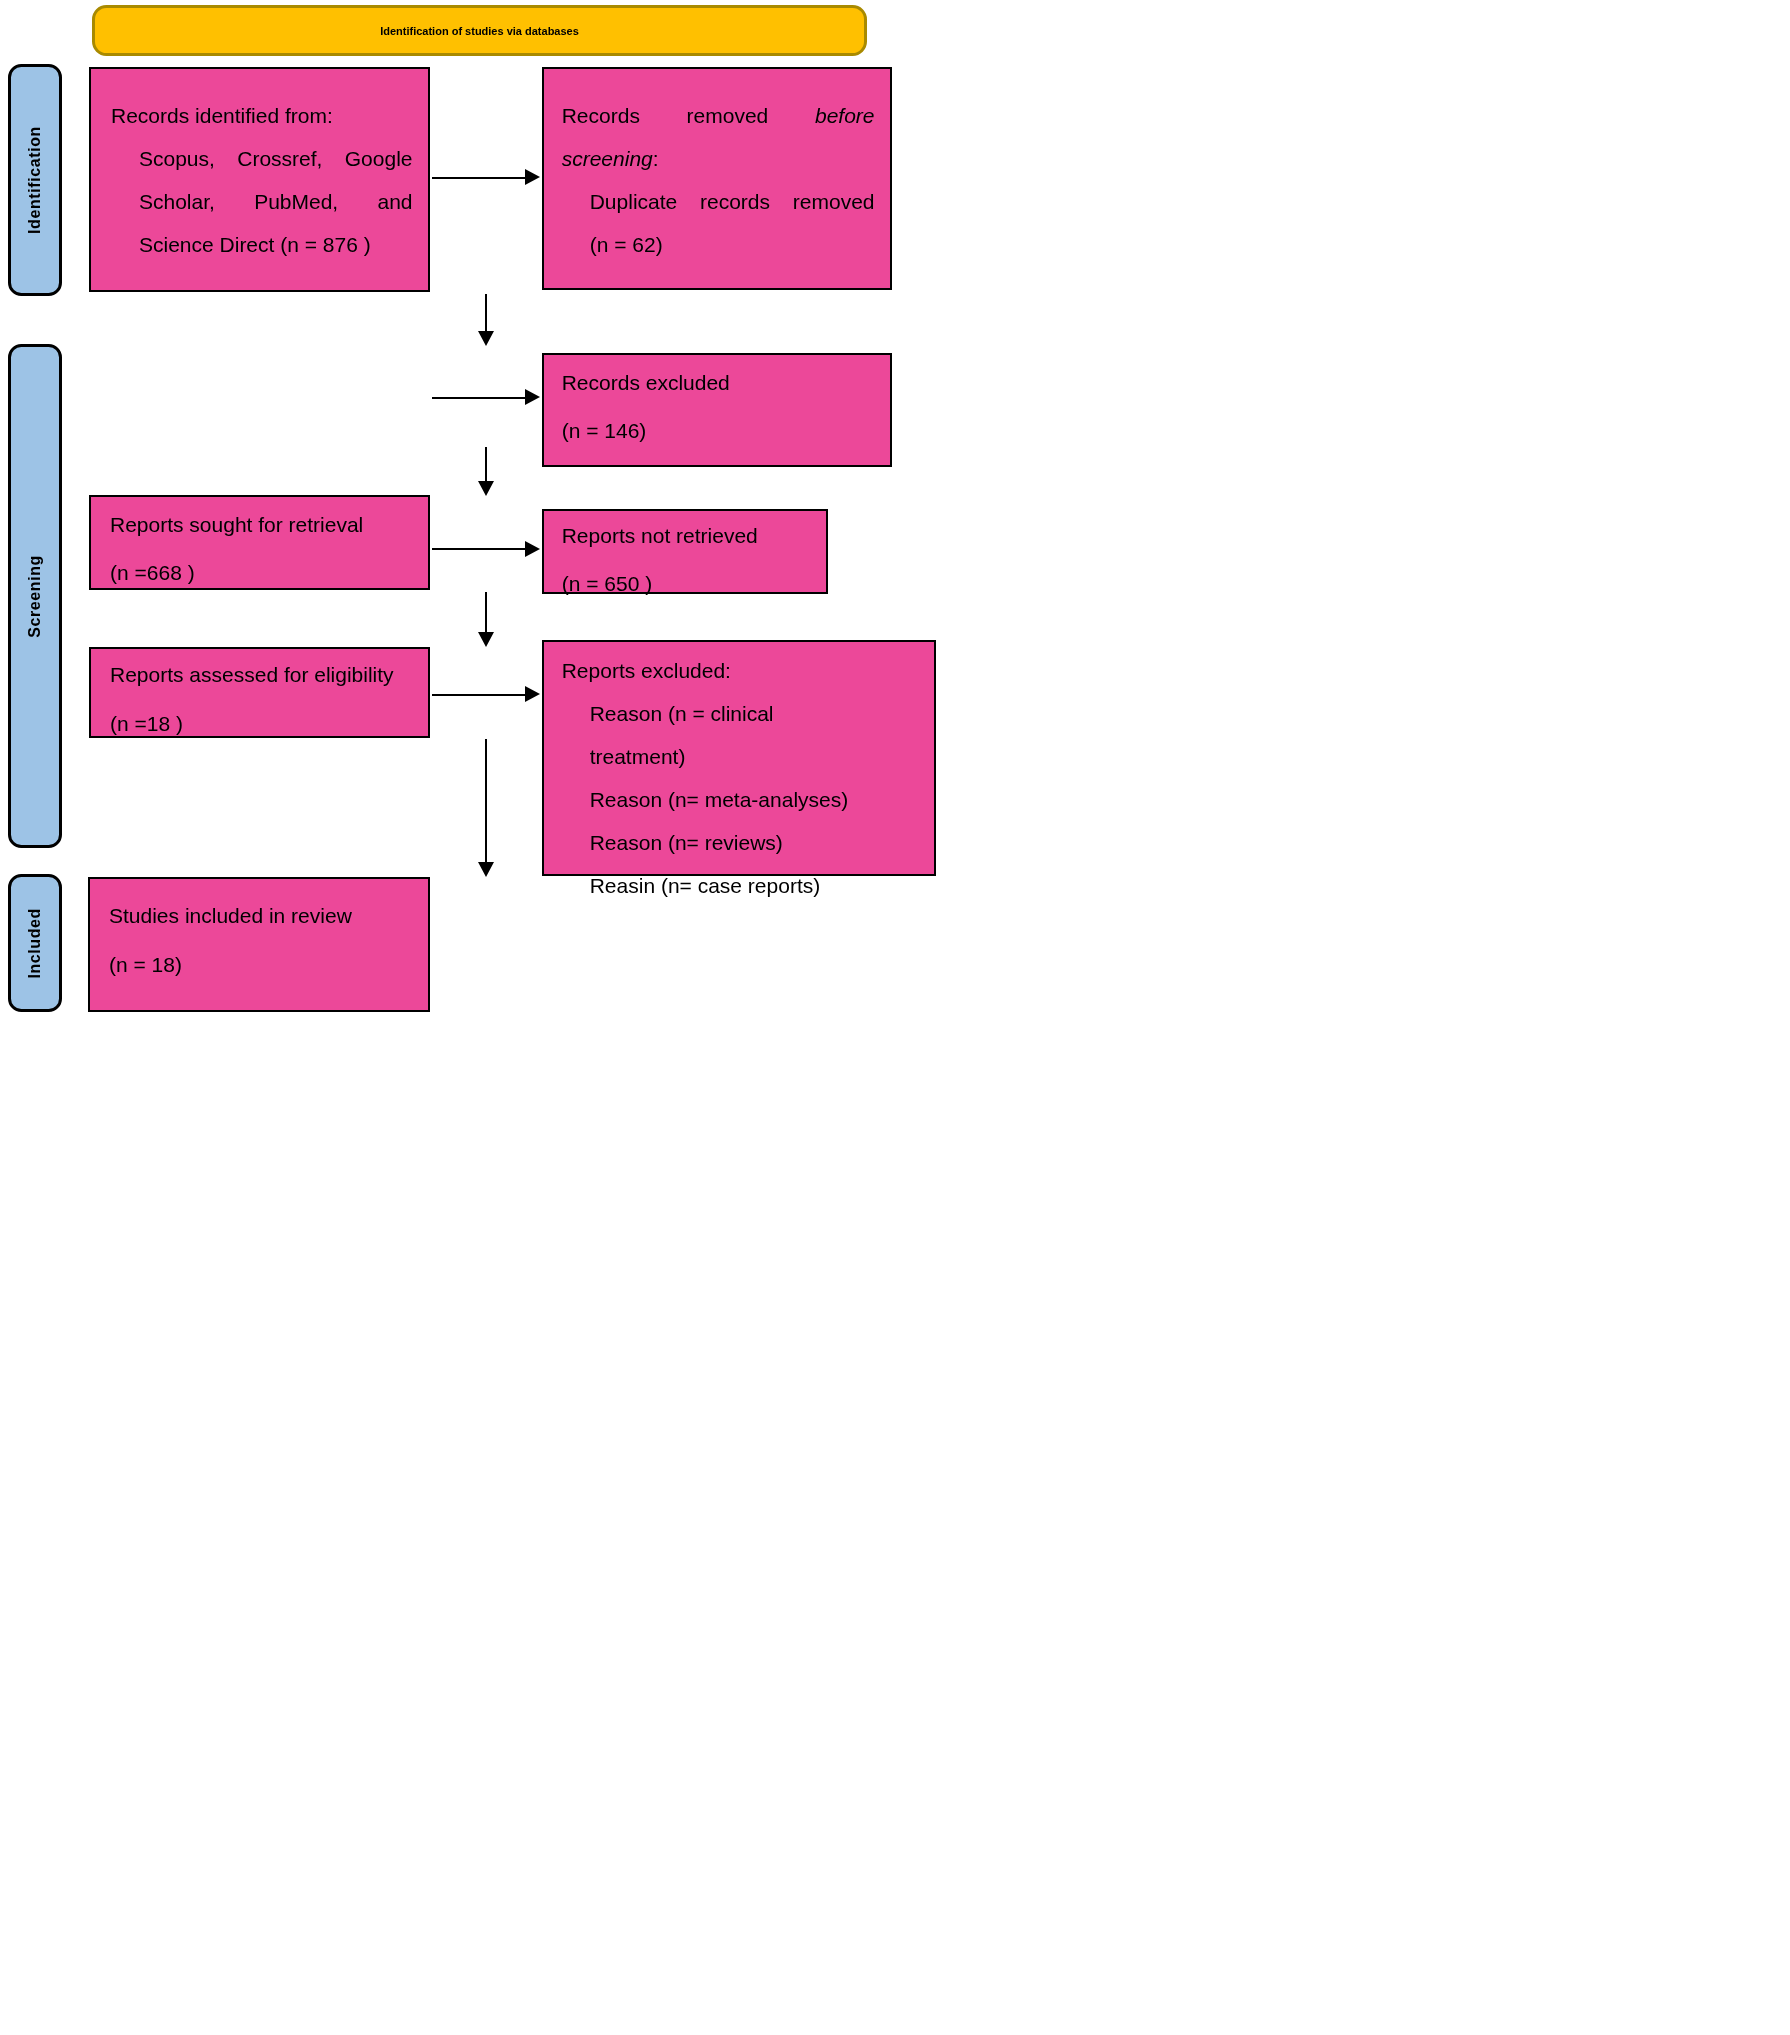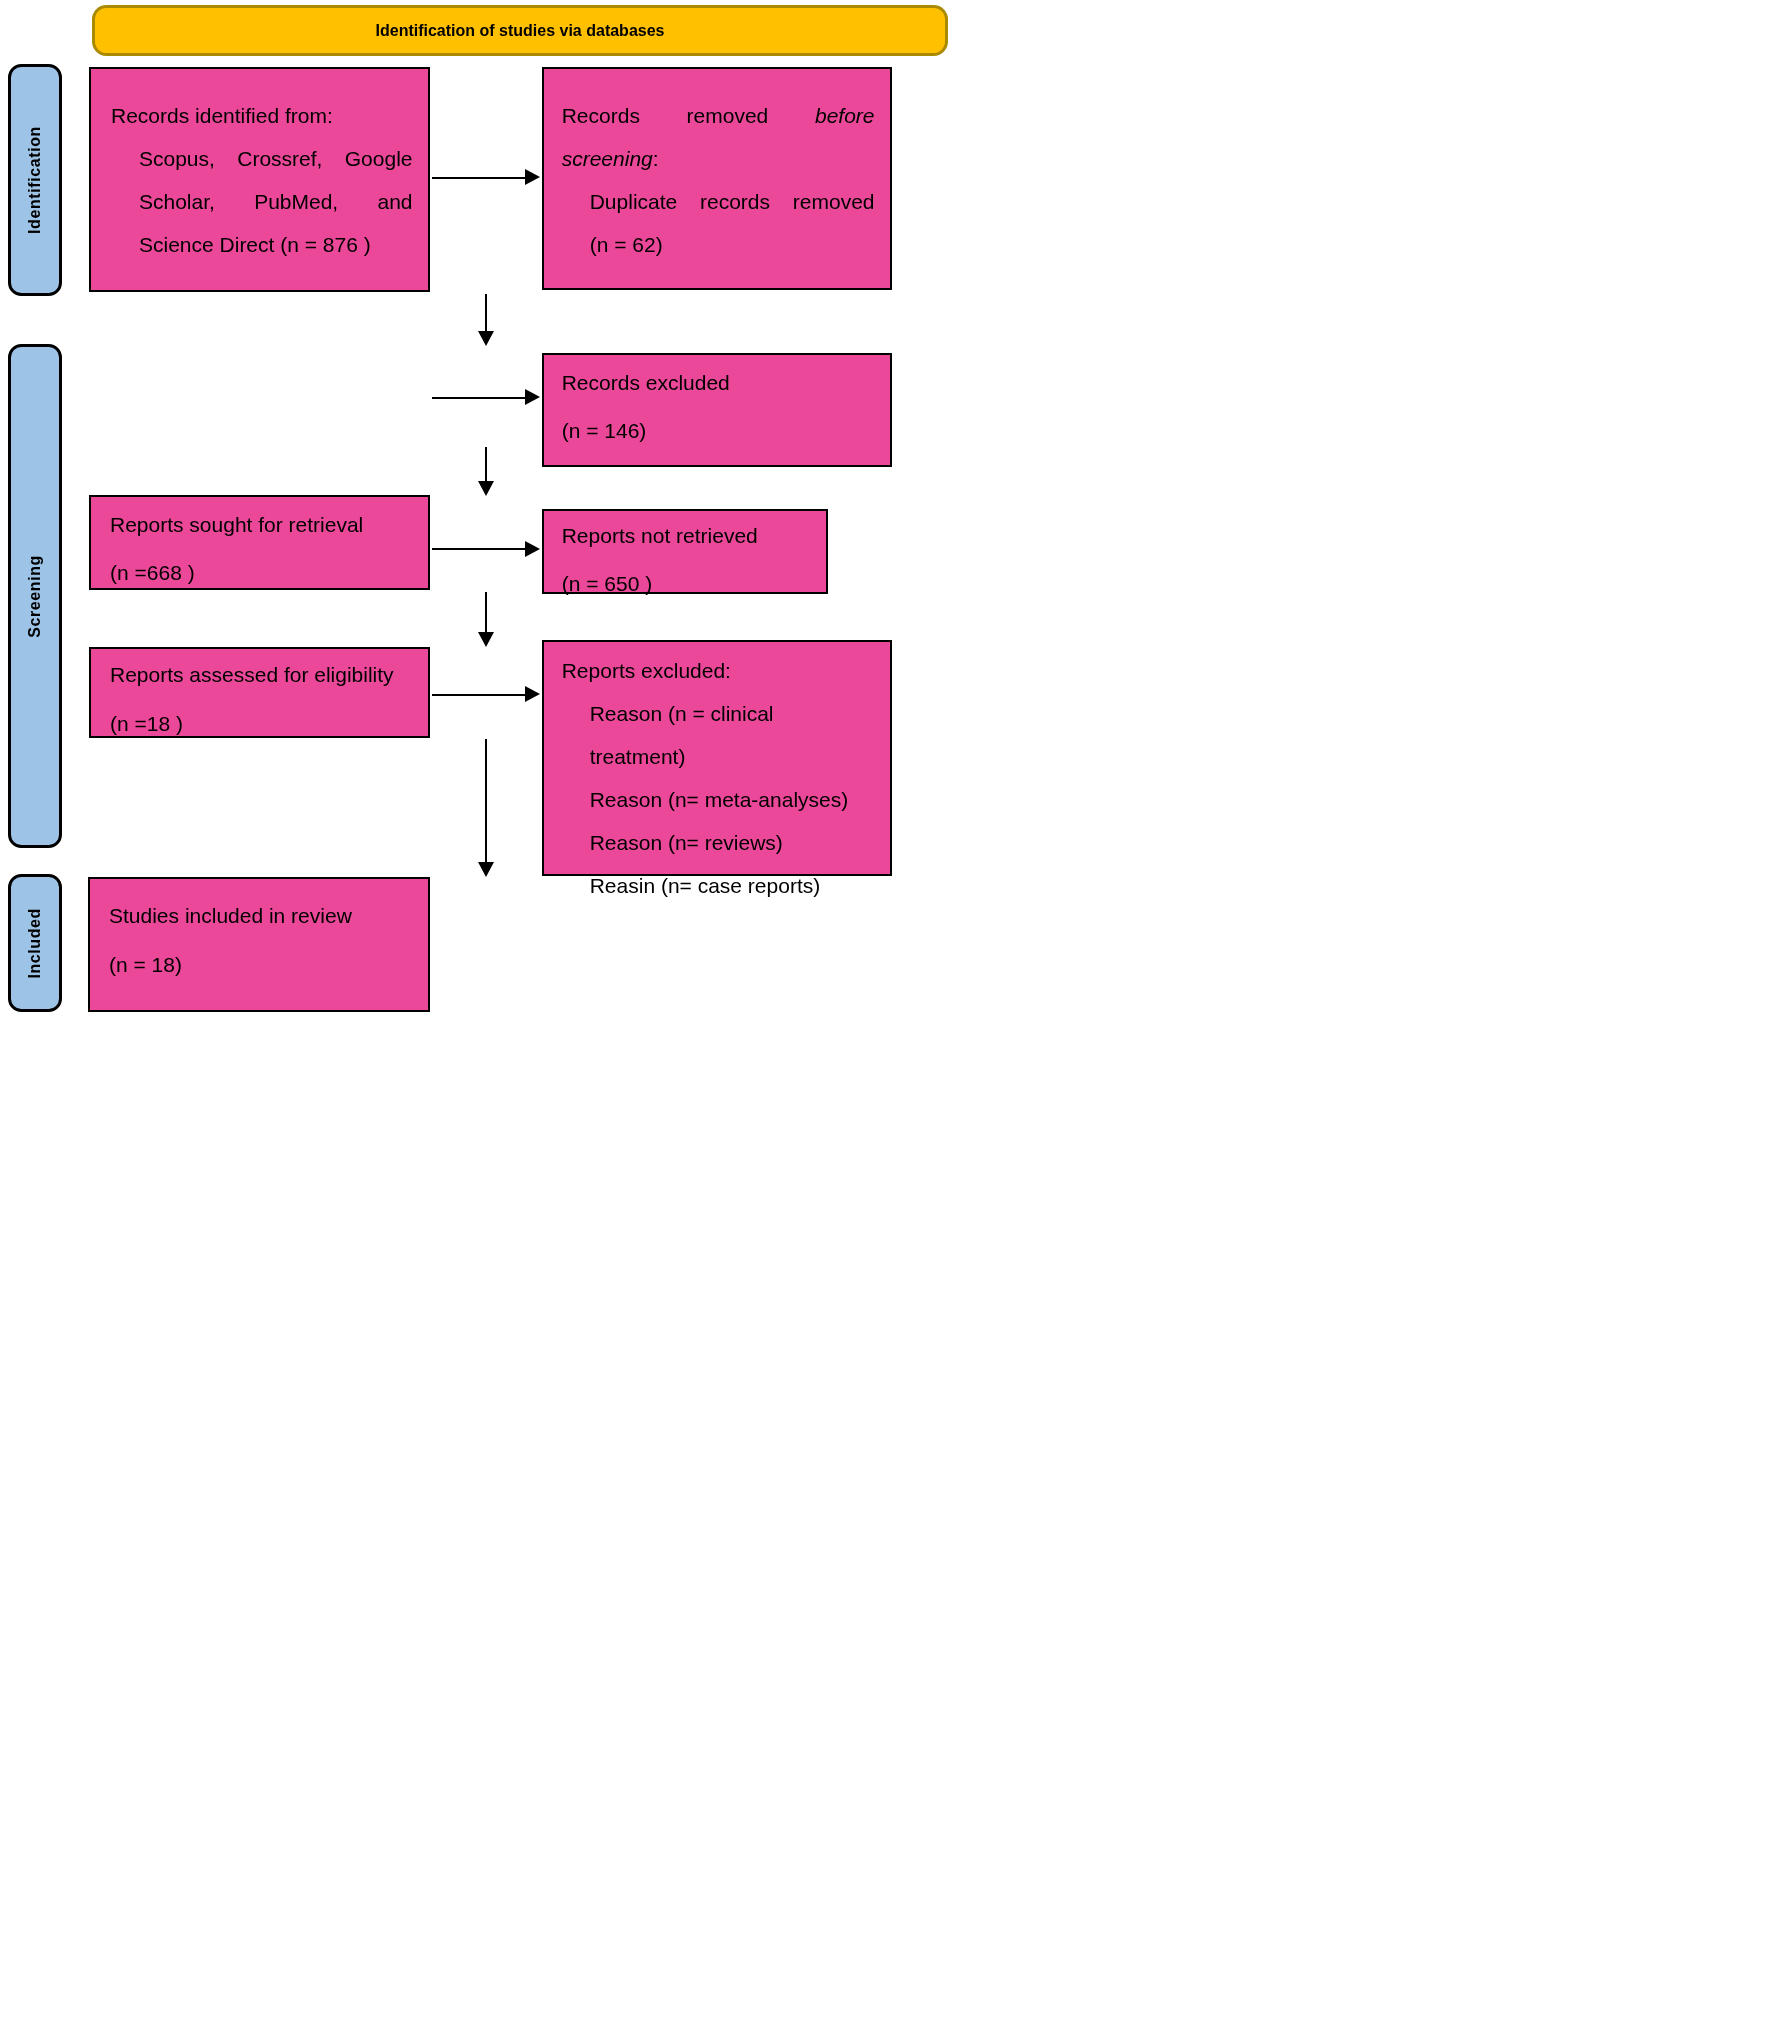--- a/index.html
+++ b/index.html
@@ -3,24 +3,24 @@
 <meta charset="utf-8">
 <style>
   html,body { margin:0; padding:0; background:#ffffff; }
   .canvas {
     position:relative; width:895px; height:1017px; background:#ffffff;
     font-family:"Liberation Sans", sans-serif; color:#000;
   }
 
   
   .banner {
-    position:absolute; left:92px; top:5px; width:856px; height:51px;
+    position:absolute; left:92px; top:5px; width:775px; height:51px;
     background:#FFC000; border:3.9px solid #A98A00; border-radius:14.4px;
     display:flex; align-items:center; justify-content:center;
-    font-size:16px; font-weight:bold; box-sizing:border-box;
+    font-size:11px; font-weight:bold; box-sizing:border-box;
   }
 
   
   .stage {
     position:absolute; left:7.7px; width:54px;
     background:#9DC3E6; border:3.3px solid #000; border-radius:13.3px;
     display:flex; align-items:center; justify-content:center; box-sizing:border-box;
   }
   .stage-identification { top:64px; height:232px; }
   .stage-screening      { top:344px; height:504px; }
@@ -35,21 +35,21 @@
     position:absolute; background:#ec4899; border:2.8px solid #000;
     font-size:21px; line-height:1.15; box-sizing:border-box;
   }
   .b-l1 { left:89px; top:67px;  width:341px; height:225px; padding:35px 15.5px 0 20px; }
   .b-r1 { left:542px; top:67px;  width:350px; height:223px; padding:35px 15.5px 0 17.7px; }
   .b-l2 { left:89px; top:346px;  width:341px; height:99px; padding:17.7px 15.5px 0 19px; }
   .b-r2 { left:542px; top:353px;  width:350px; height:114px; padding:15.5px 15.5px 0 17.7px; }
   .b-l3 { left:89px; top:495px;  width:341px; height:95px; padding:15.5px 15.5px 0 19px; }
   .b-r3 { left:542px; top:509px;  width:286px; height:85px; padding:13.3px 15.5px 0 17.7px; }
   .b-l4 { left:89px; top:647px; width:341px; height:91px; padding:14.4px 15.5px 0 19px; }
-  .b-r4 { left:542px; top:640px; width:350px; height:236px; padding:16.6px 15.5px 0 17.7px; }
+  .b-r4 { left:542px; top:640px; width:394px; height:236px; padding:16.6px 15.5px 0 17.7px; }
   .b-l5 { left:88px; top:877px; width:342px; height:135px; padding:25.4px 15.5px 0 19px; }
 
   .line    { margin-bottom:19px; }
   .gapline { margin-bottom:24px; }
   .indent  { margin-left:28px; }
   .stretch { text-align:justify; text-align-last:justify; }
   .it      { font-style:italic; }
 
   
   .hline { position:absolute; height:2.2px; background:#000; }

